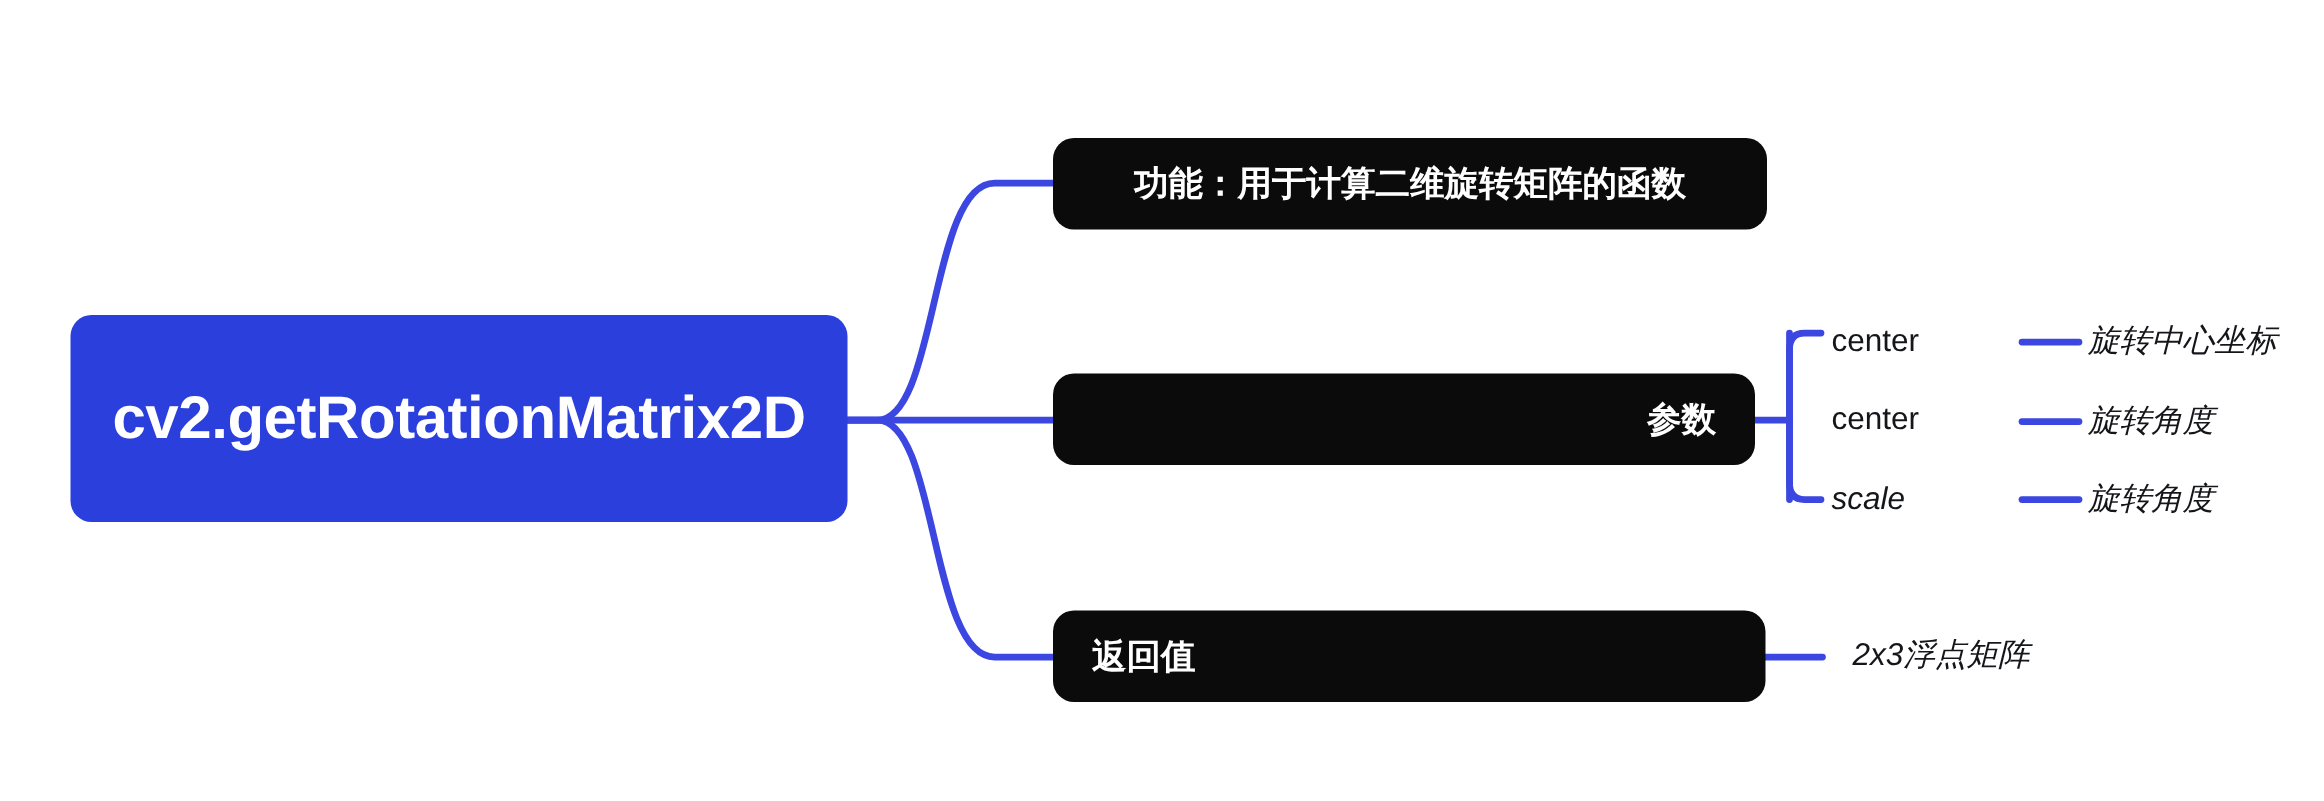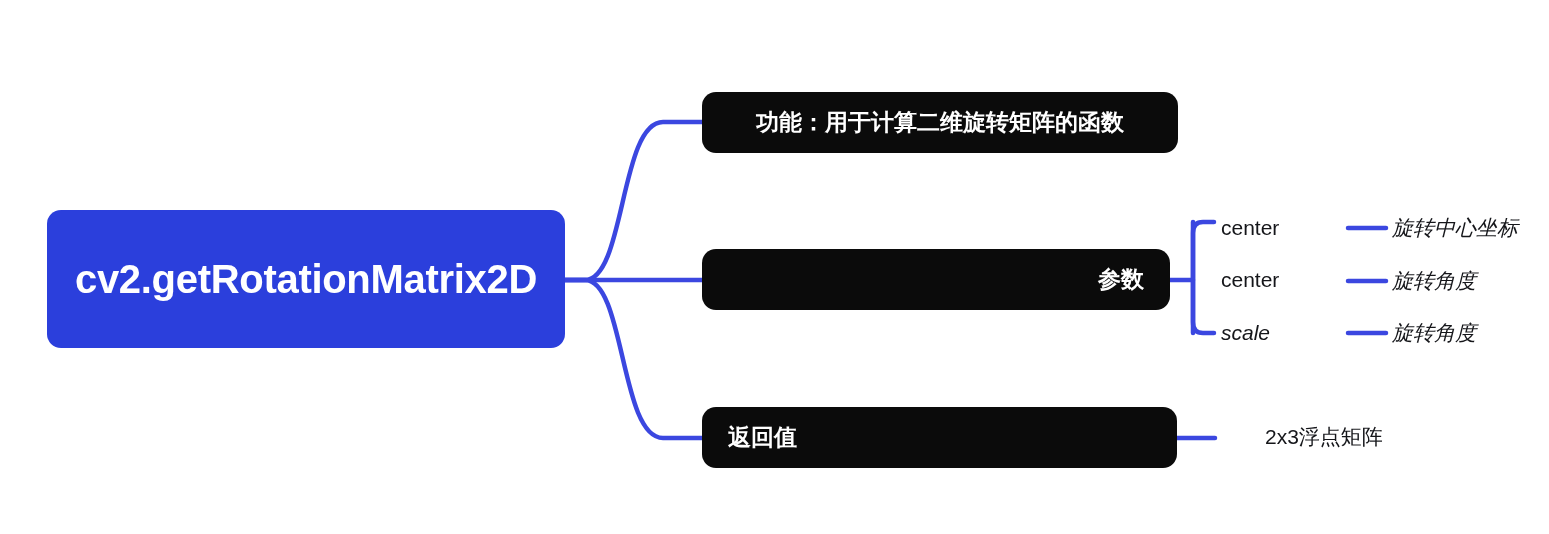--- a/index.html
+++ b/index.html
@@ -119,22 +119,23 @@
 
   #param-center-name { top: 217px; }
   #param-angle-name  { top: 269px; }
   #param-scale-name  { top: 322px; font-style: italic; }
 
   #param-center-desc { top: 217px; }
   #param-angle-desc  { top: 270px; }
   #param-scale-desc  { top: 322px; }
 
   #return-desc {
-    left: 1265px;
+    left: 1235px;
     top: 426px;
+    font-style: italic;
   }
 </style>
 </head>
 <body>
 
 <div id="canvas">
 
   <svg id="links" viewBox="0 0 1549 534" width="1549" height="534" aria-hidden="true">
     <g fill="none" stroke="#3B47E0" stroke-width="4.5" stroke-linecap="round">
 

